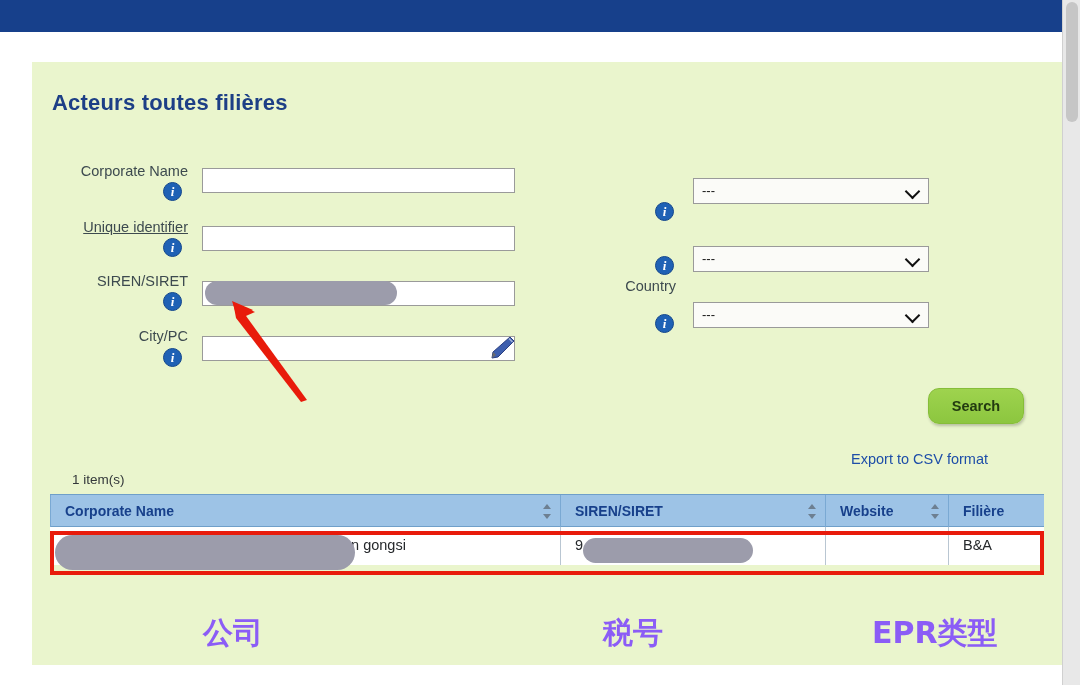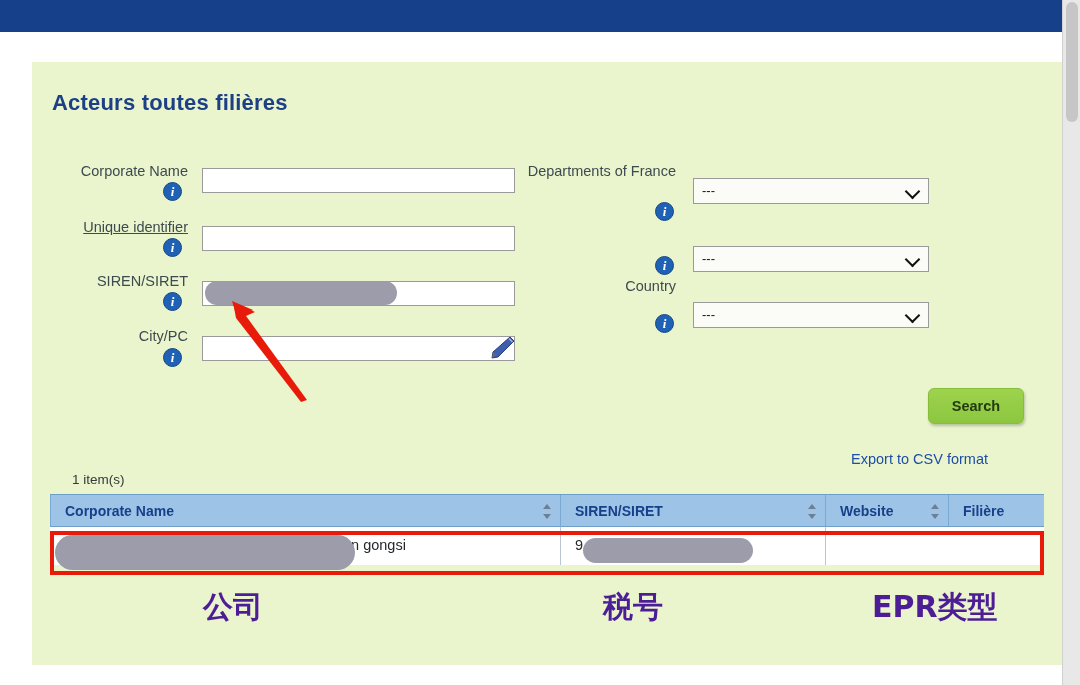--- a/index.html
+++ b/index.html
@@ -74,21 +74,21 @@
   
   .blob { position:absolute; background:#9c9cab; border-radius:40px; }
 
   
   #pencil { position:absolute; left:488px; top:335px; width:28px; height:25px; }
 
   
   #searchbtn {
     position:absolute; left:928px; top:388px; width:96px; height:36px;
     background:linear-gradient(#9ed34e,#8cc63f);
-    border:1px solid #86bd39; border-radius:6px;
+    border:1px solid #86bd39; border-radius:11px;
     box-shadow:1px 2px 3px rgba(0,0,0,.22);
     font-size:14.5px; font-weight:bold; color:#233b10;
     text-align:center; line-height:34px; cursor:pointer;
   }
   #csvlink {
     position:absolute; left:851px; top:451px;
     font-size:14.5px; color:#1e4ea8; 
     cursor:pointer;
   }
 
@@ -132,22 +132,22 @@
   
   #redbox {
     position:absolute; left:50px; top:531px; width:994px; height:44px;
     border:4px solid #e81b0b; pointer-events:none;
   }
   
   #arrow { position:absolute; left:215px; top:288px; width:110px; height:115px; pointer-events:none; }
 
   
   .cn {
-    position:absolute; font-size:30px; font-weight:bold; color:#4c1d95;
-    font-family:"DejaVu Sans", sans-serif; white-space:nowrap;
+    position:absolute; font-size:30px; font-weight:bold; color:#8b5cf6;
+    font-family:"DejaVu Sans", sans-serif; white-space:nowrap;margin-top:26px;
   }
 </style>
 </head>
 <body>
 
 <div id="page">
 
   <div id="topbar"></div>
 
   <div id="scrollbar">
@@ -173,21 +173,20 @@
 
   <div class="flabel" style="left:20px; top:328px; width:168px;">City/PC</div>
   <div class="info-ico" style="left:163px; top:348px;">i</div>
   <input class="tinput" style="left: 202px; top: 336px; width: 313px;" value="">
   <svg id="pencil" viewBox="0 0 28 25">
     <path d="M22 2 L26 6 L10 22 L4 23 L5 17 Z" fill="#3e5fae" stroke="#2a3f80" stroke-width="1"></path>
     <path d="M4 23 L5 17 L8 20 Z" fill="#6b6b6b"></path>
     <path d="M21 3.5 L24.5 7" stroke="#ffffff" stroke-width="1.2" opacity=".55"></path>
   </svg>
 
-  <div class="flabel" style="left:500px; top:163px; width:176px;">Departments of France</div>
   <div class="info-ico" style="left:655px; top:202px;">i</div>
   <div class="tsel" style="left:693px; top:178px; width:236px;">
     <span>---</span>
     <span class="chev"></span>
   </div>
 
   <div class="info-ico" style="left:655px; top:256px;">i</div>
   <div class="tsel" style="left:693px; top:246px; width:236px;">
     <span>---</span>
     <span class="chev"></span>
@@ -227,20 +226,23 @@
     <div id="trow">
       <div class="td" style="left:0px; width:510px; border-left:none;">
         <span class="val" style="left:293px;">an gongsi</span>
       </div>
       <div class="td" style="left:510px; width:265px;">
         <span class="val">9</span>
       </div>
       <div class="td" style="left:775px; width:123px;">
         <span class="val"></span>
       </div>
+      <div class="td" style="left:898px; width:96px;">
+        <span class="val">B&amp;A</span>
+      </div>
     </div>
   </div>
 
   <div class="blob" style="left:55px; top:535px; width:300px; height:35px;"></div>
   <div class="blob" style="left:583px; top:538px; width:170px; height:25px;"></div>
 
   <div id="redbox"></div>
 
   <svg id="arrow" viewBox="0 0 110 115">
     <path d="M92 112 L26 21 L18 14 L21 30 L86 114 Z" fill="#e81b0b"></path>

